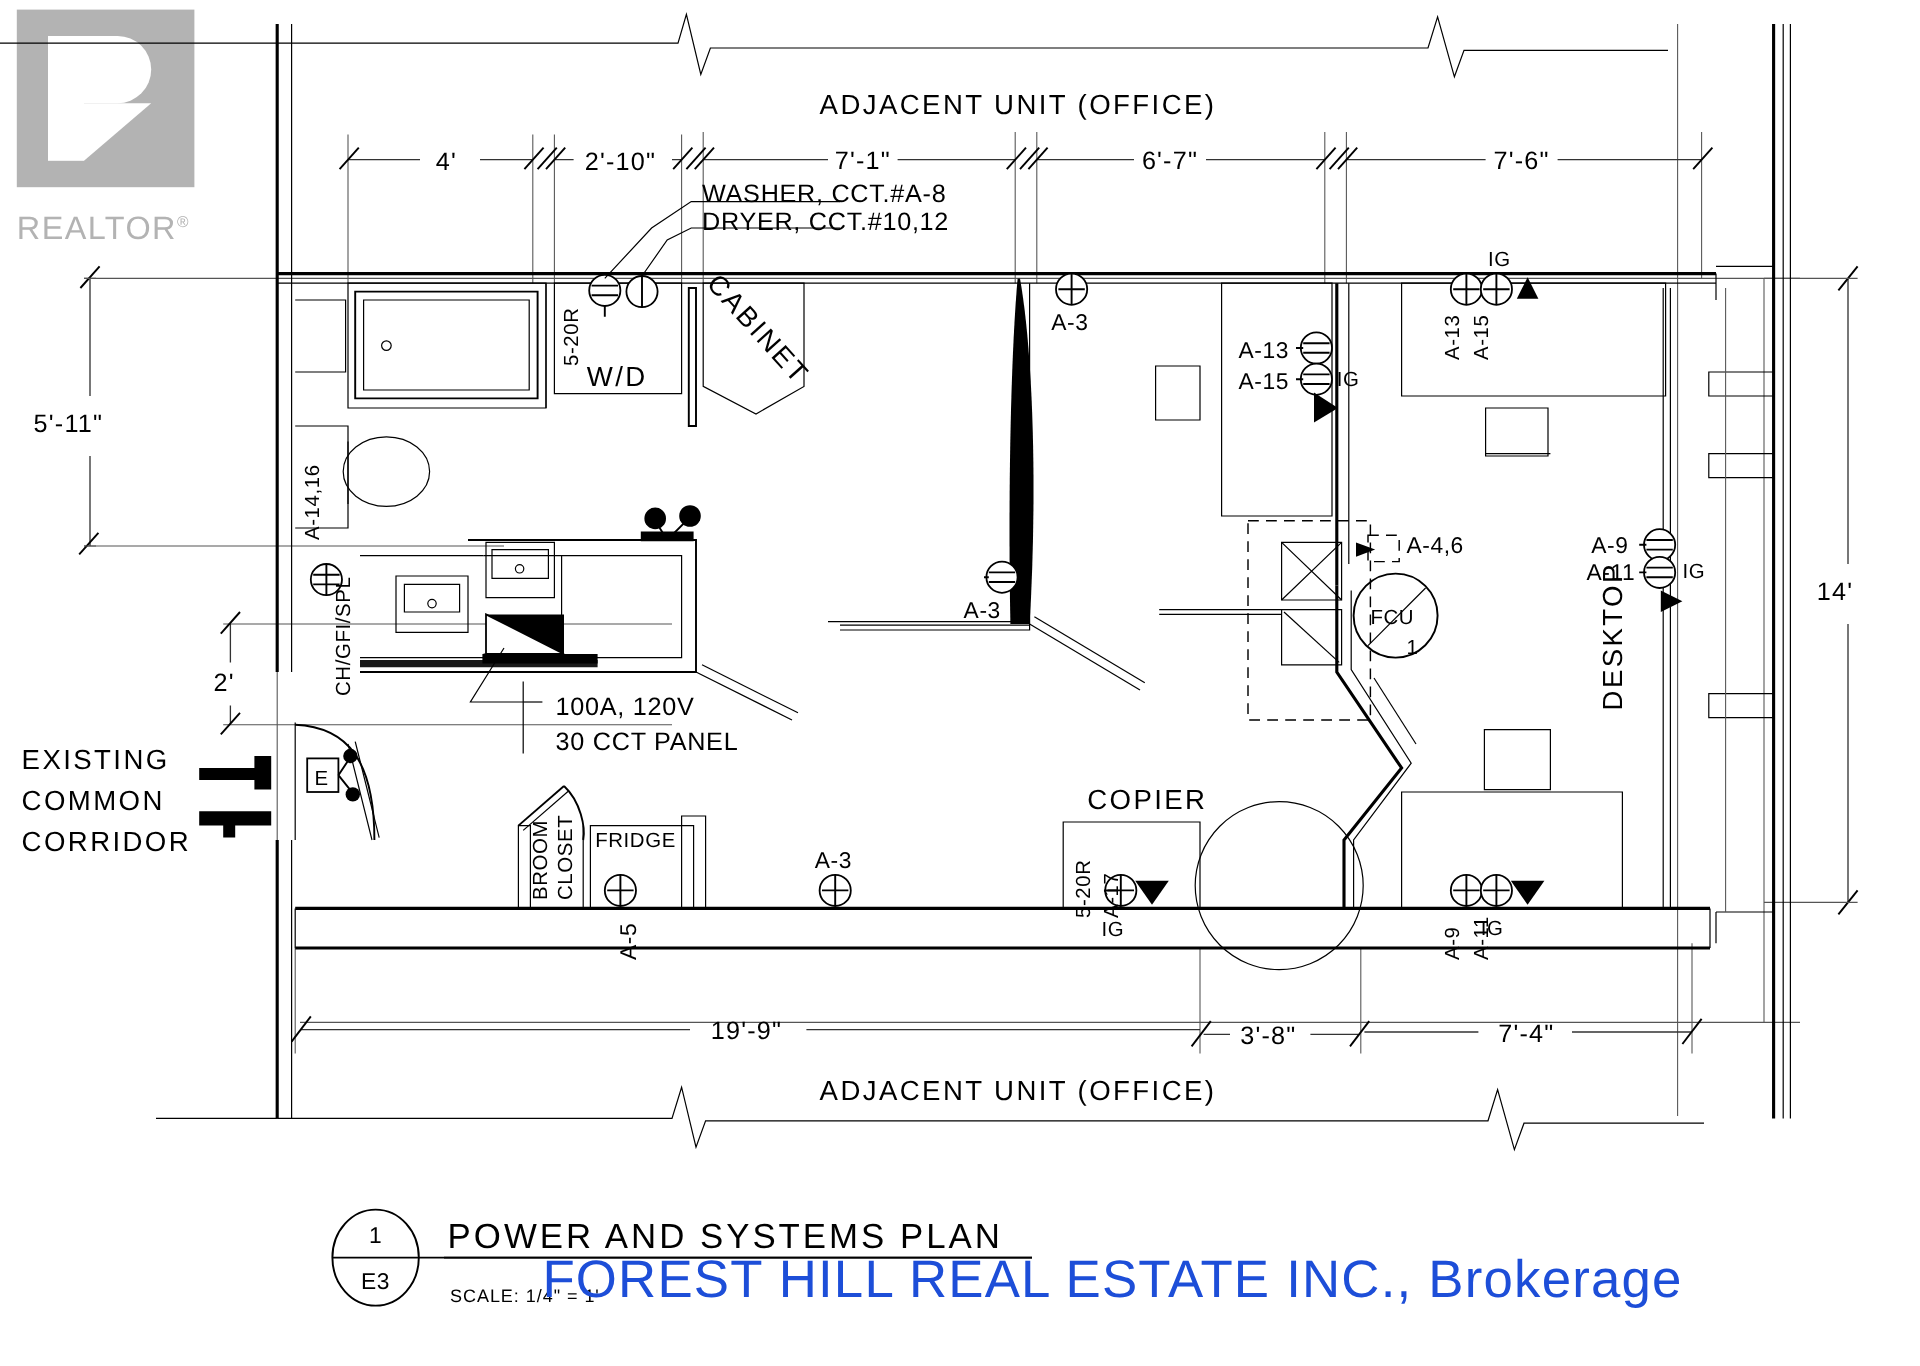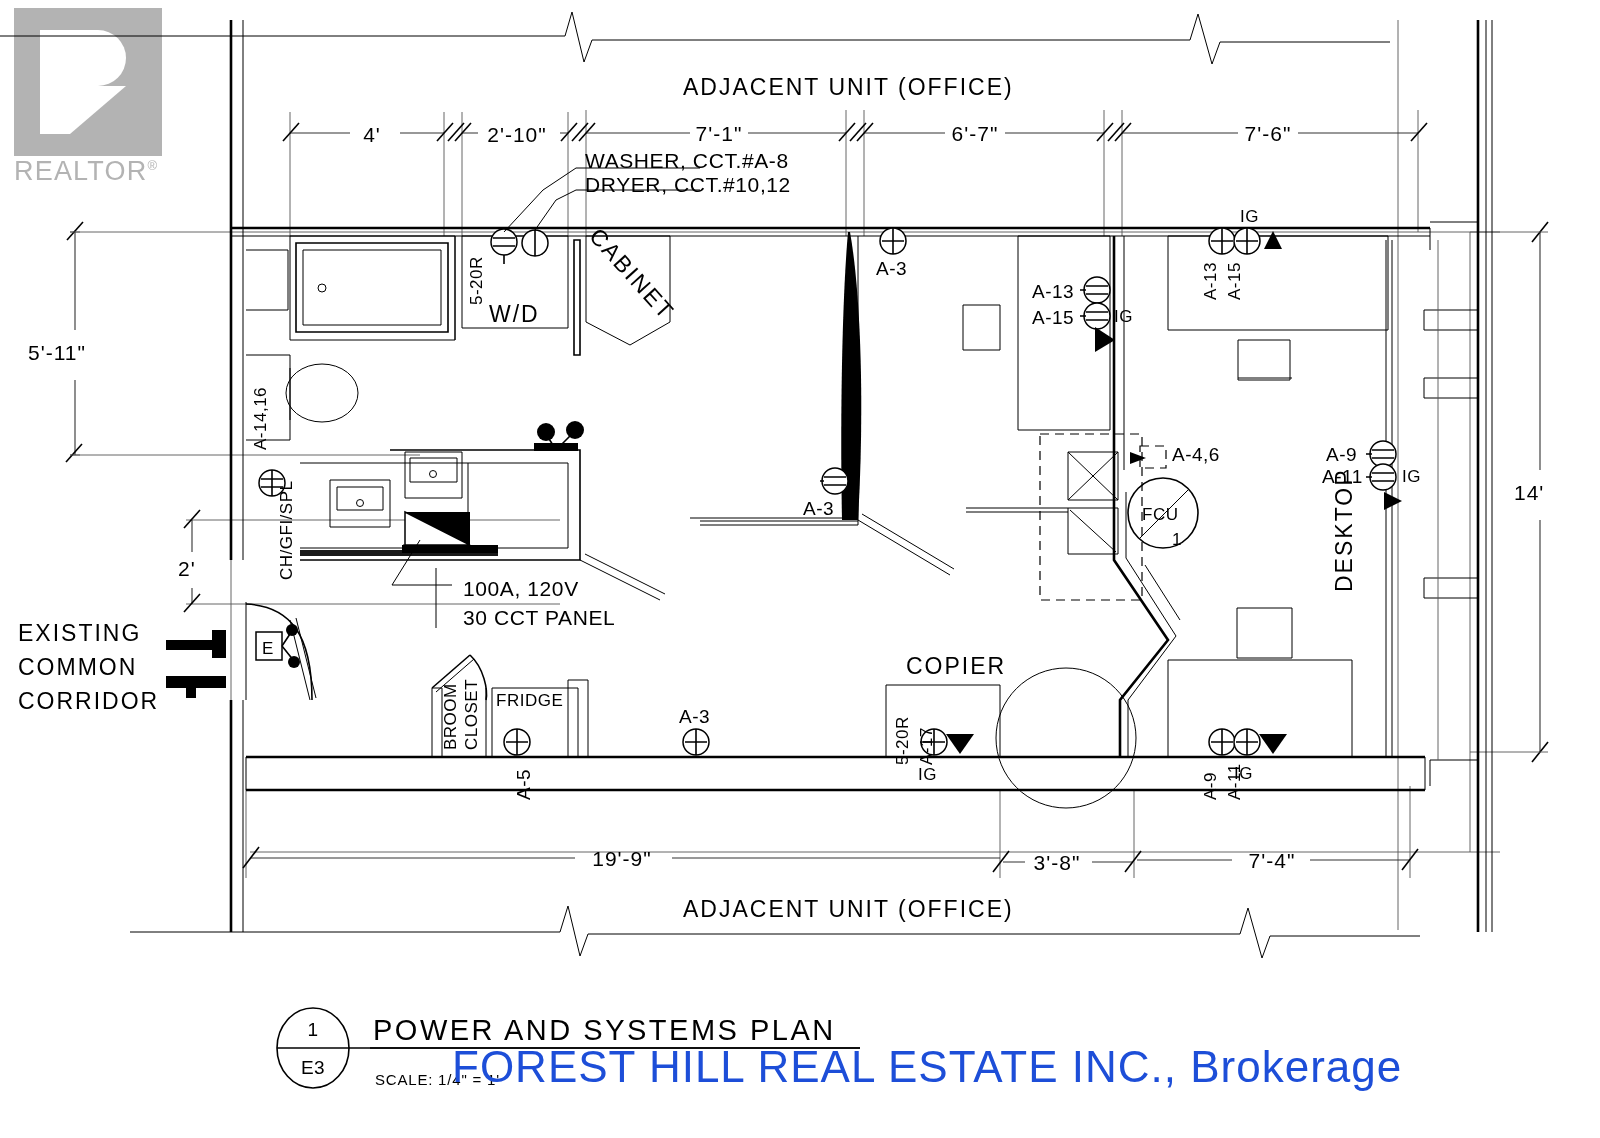--- a/index.html
+++ b/index.html
@@ -27,21 +27,21 @@
   .ln-wall{stroke:#000;fill:none;stroke-width:2.6;}
   .ln-dim{stroke:#333;fill:none;stroke-width:1.1;}
   .ln-dash{stroke:#000;fill:none;stroke-width:1.2;stroke-dasharray:9 6;}
   .fillblk{fill:#000;stroke:none;}
   .fillwht{fill:#fff;stroke:#000;stroke-width:1.5;}
 
   
   #realtor{position:absolute;left:14px;top:8px;width:175px;height:196px;}
   #realtor .rbox{width:148px;height:148px;background:#b3b3b3;position:relative;}
   #realtor .rword{font-size:27px;color:#b3b3b3;letter-spacing:1.2px;
-      margin-top:0;font-family:"Liberation Sans",sans-serif;}
+      margin-top:19px;font-family:"Liberation Sans",sans-serif;}
   #realtor .rword sup{font-size:13px;}
   
   .rstem{position:absolute;left:26px;top:22px;width:30px;height:104px;background:#fff;}
   .rbowl{position:absolute;left:56px;top:22px;width:56px;height:56px;background:#fff;
          border-top-right-radius:28px;border-bottom-right-radius:28px;}
   .rnotch{position:absolute;left:56px;top:78px;width:0;height:0;
           border-left:56px solid #fff;border-bottom:48px solid transparent;}
 
   
   #broker{position:absolute;left:452px;top:1042px;width:740px;height:42px;

